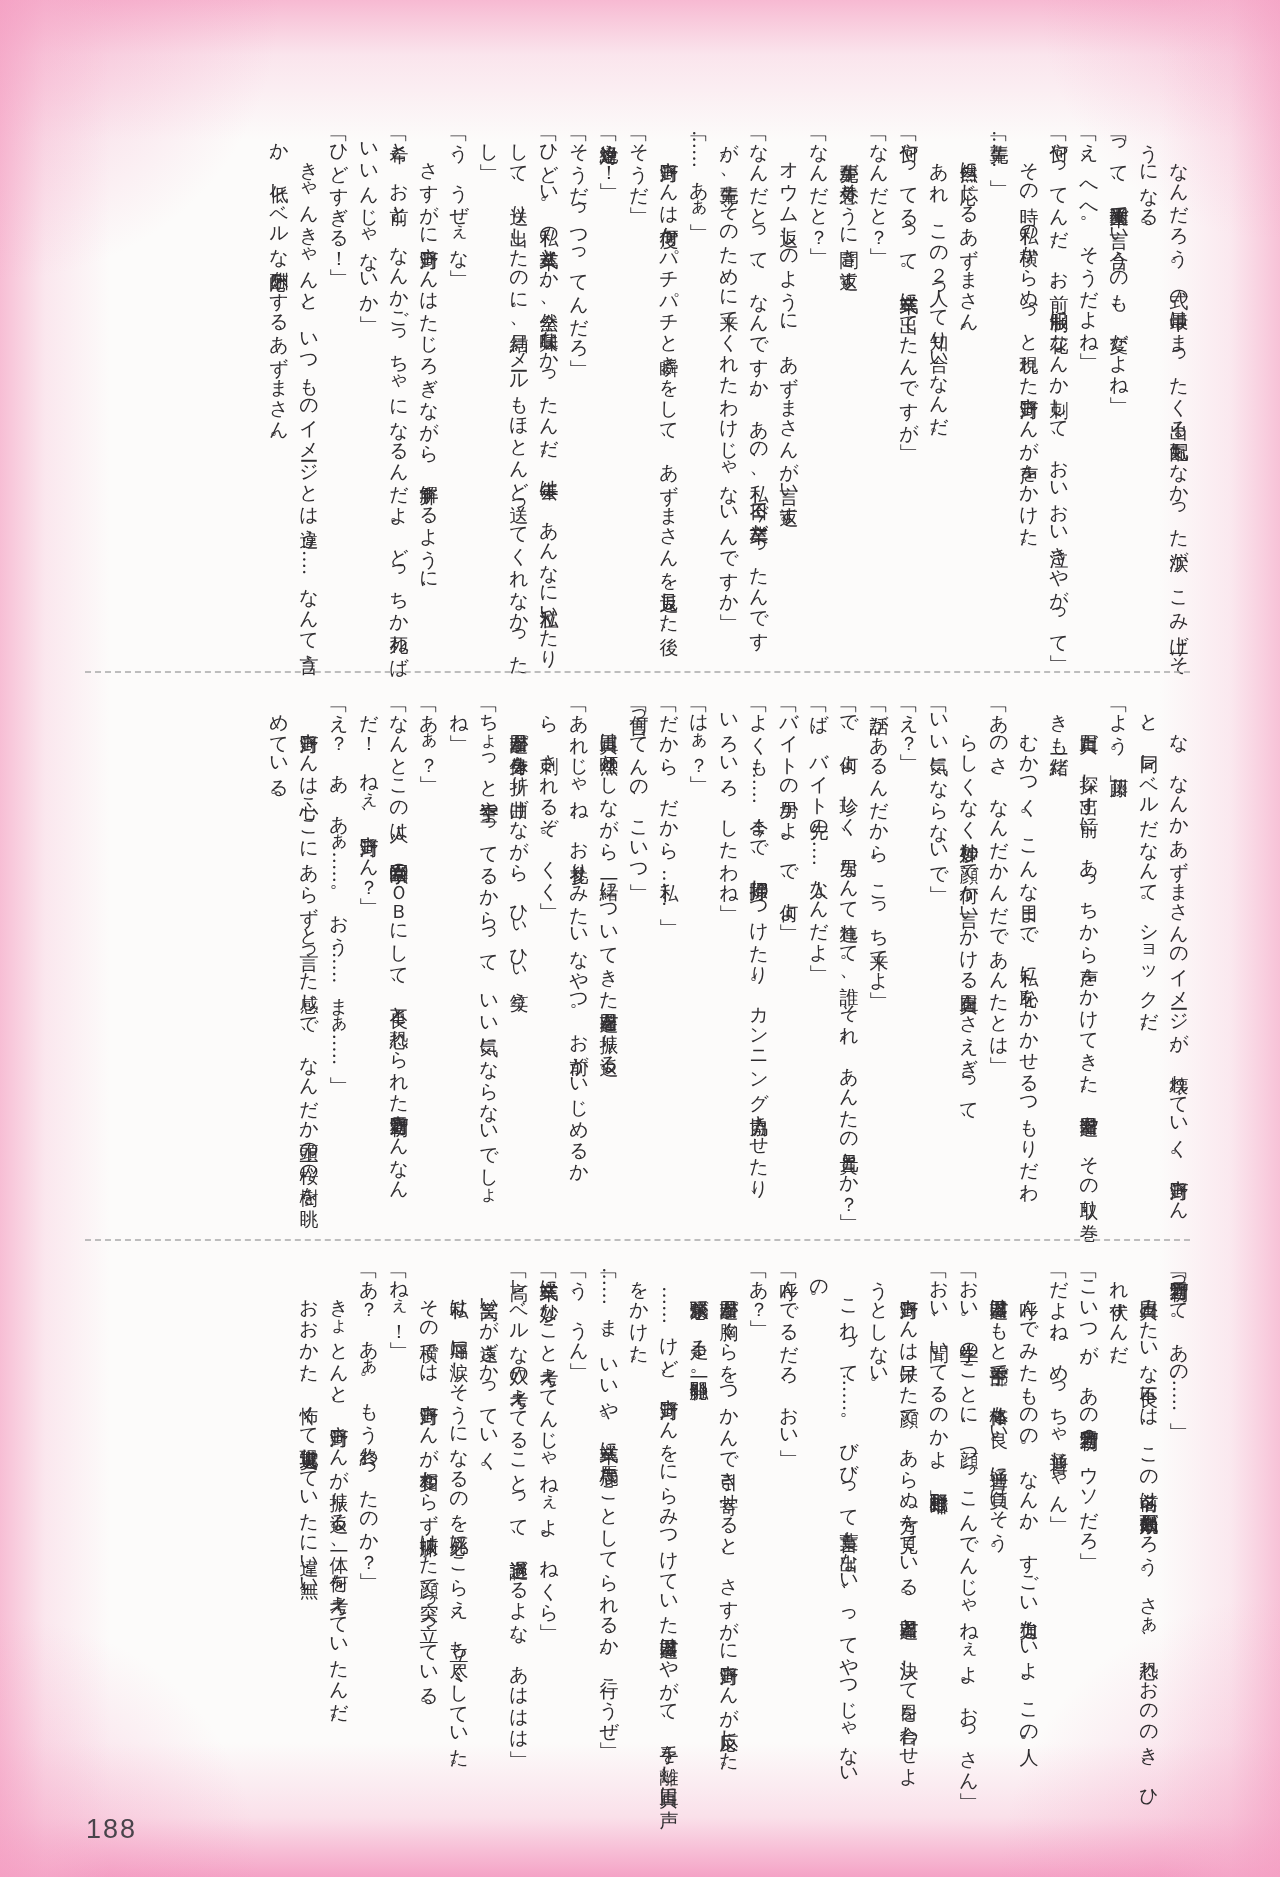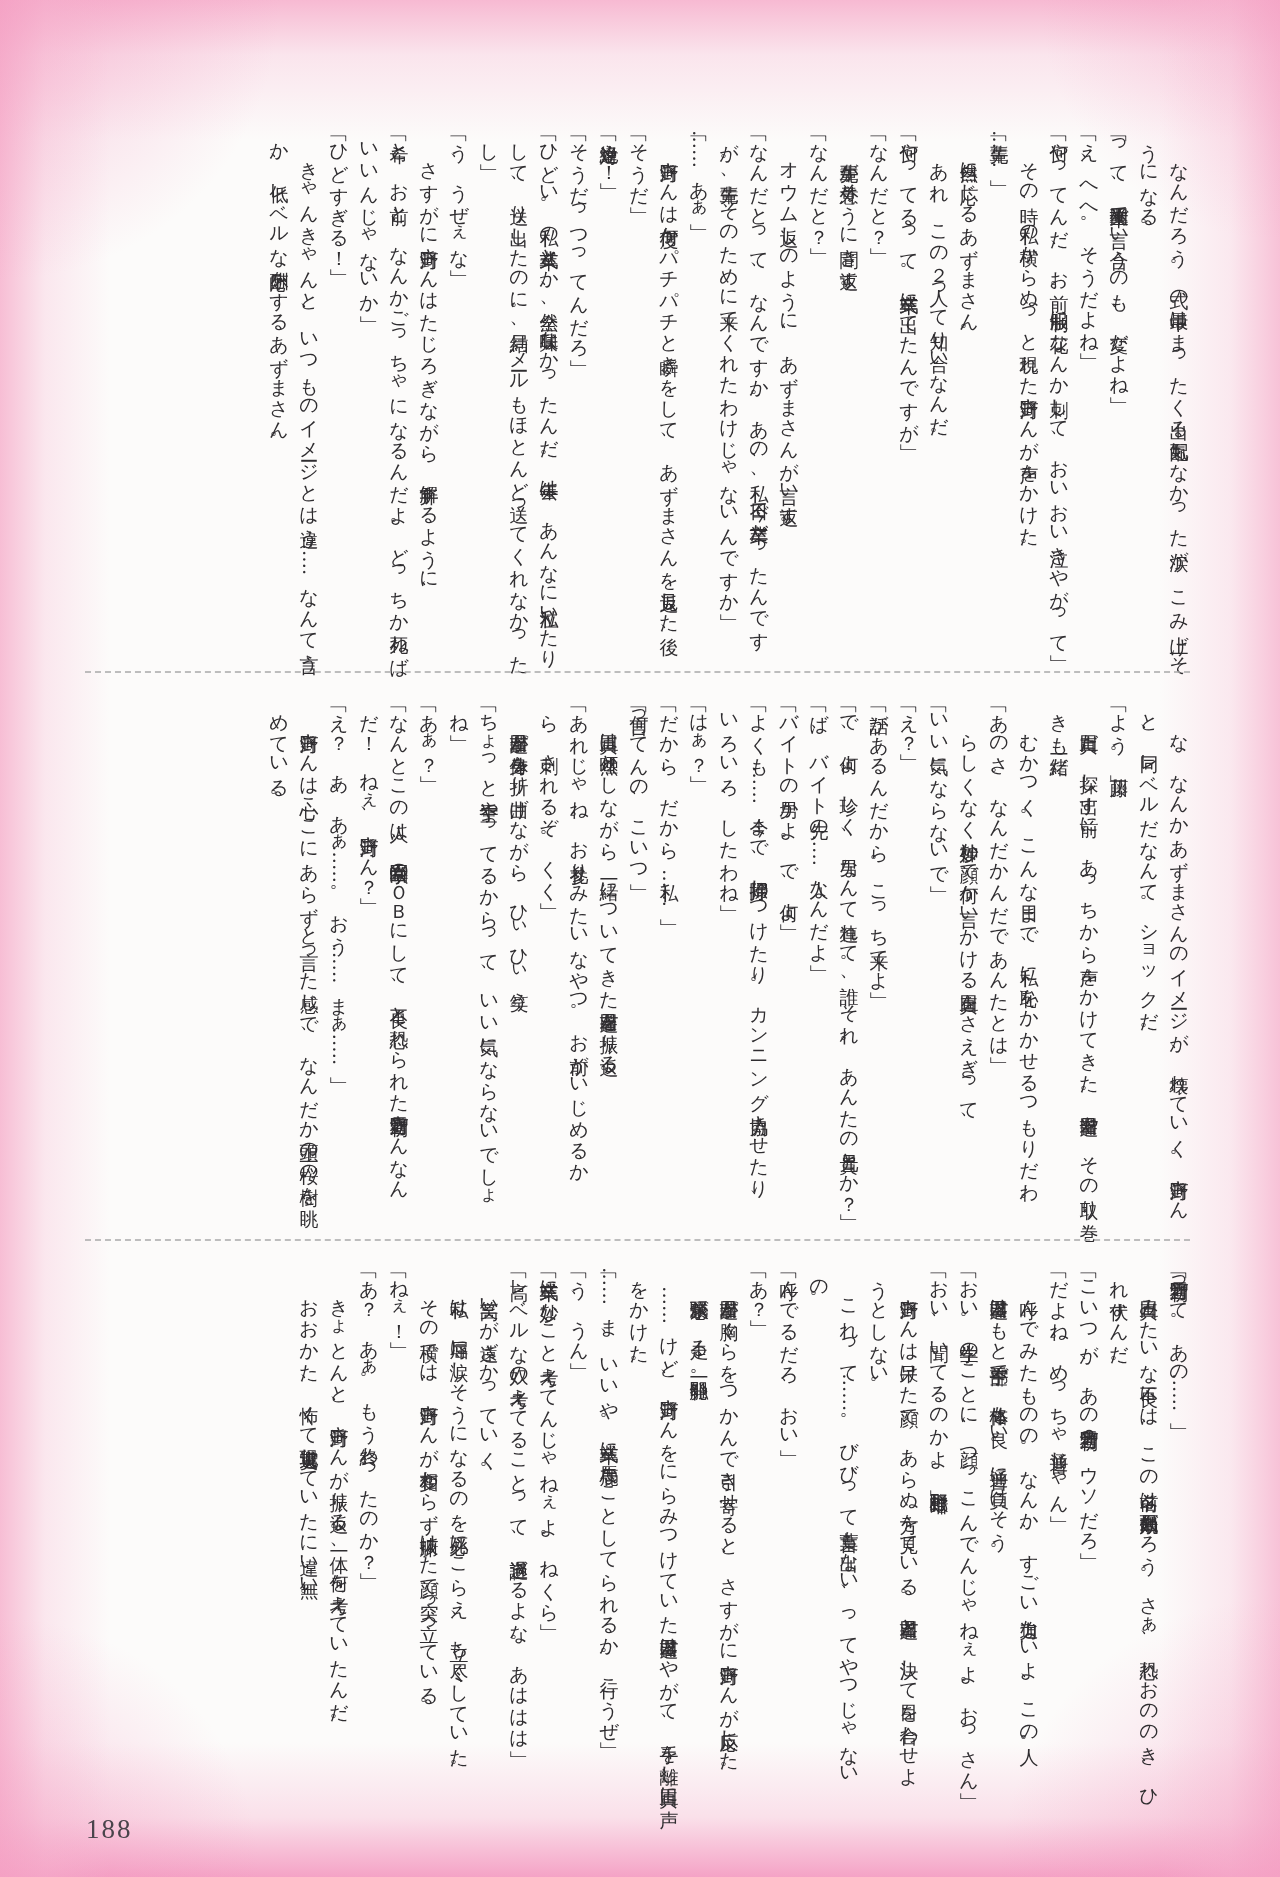--- a/index.html
+++ b/index.html
@@ -53,21 +53,21 @@
     position:absolute;
     left:85px;width:1105px;height:0;
     border-top:2px dashed var(--divider-color);
     opacity:.75;
   }
   .divider-1{top:671px;}
   .divider-2{top:1239px;}
   .page-number{
     position:absolute;
     left:86px;top:1814px;
-    font-family:Liberation Serif, serif;
+    font-family:Liberation Sans, sans-serif;
     font-size:27px;
     letter-spacing:2px;
     color:#49444b;
   }
 </style>
 </head>
 <body>
 
 <div class="page">
   <div class="vignette"></div>

